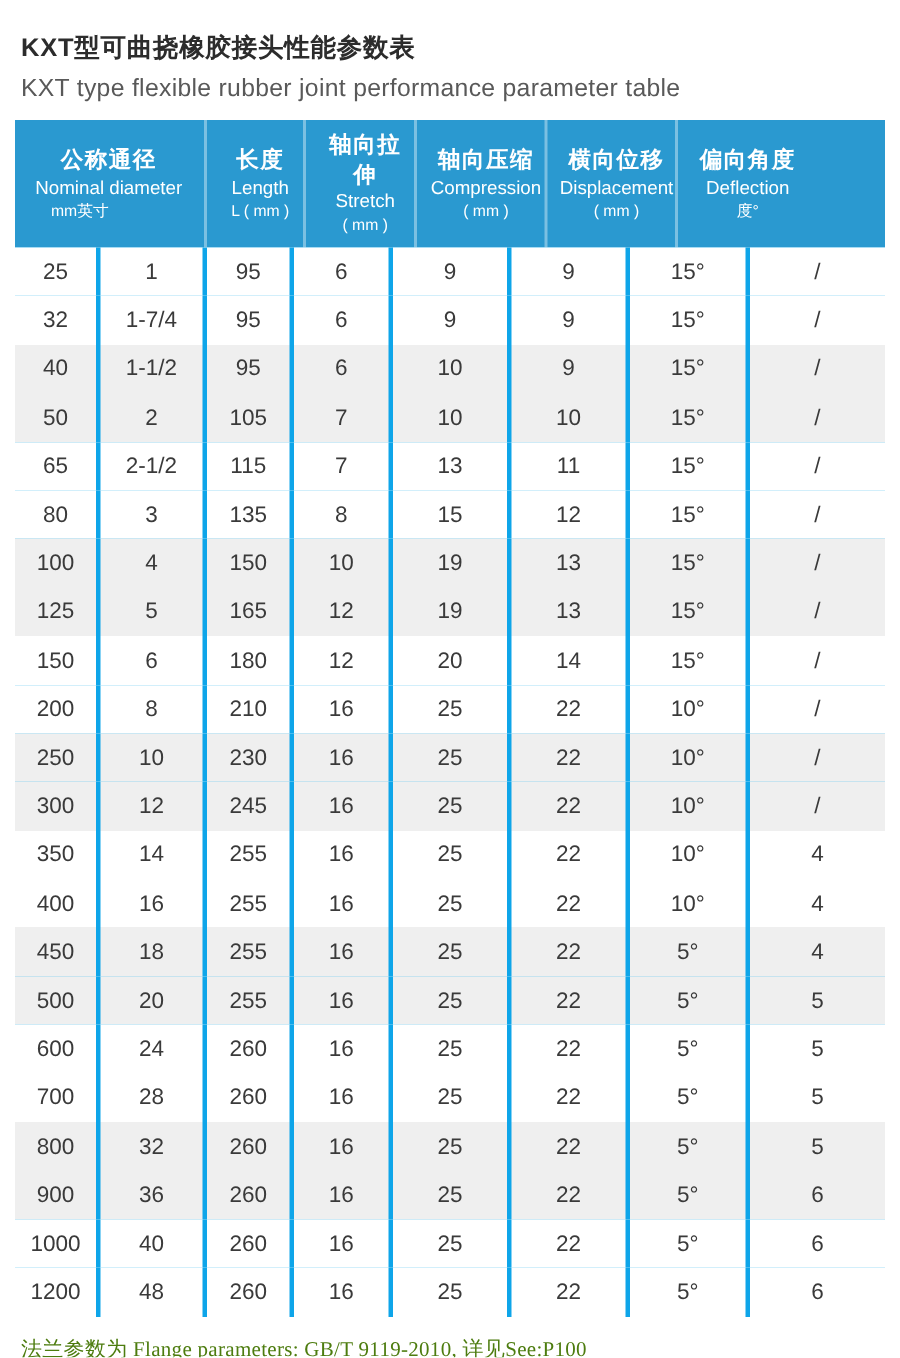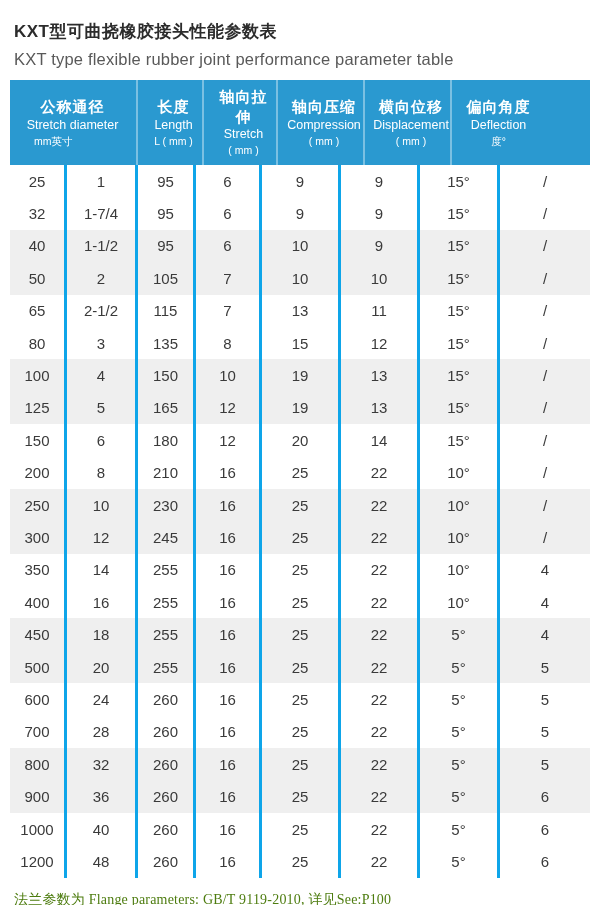--- a/index.html
+++ b/index.html
@@ -65,21 +65,21 @@
 <body>
 
 <div class="page">
 
   <h1 class="title-cn">KXT型可曲挠橡胶接头性能参数表</h1>
   <div class="title-en">KXT type flexible rubber joint performance parameter table</div>
 
   <div class="thead">
     <div class="th">
       <div class="th-cn">公称通径</div>
-      <div class="th-en">Stretch diameter</div>
+      <div class="th-en">Nominal diameter</div>
       <div class="th-sub-row">
         <span>mm</span>
         <span>英寸</span>
       </div>
     </div>
     <div class="th">
       <div class="th-cn">长度</div>
       <div class="th-en">Length</div>
       <div class="th-sub">L ( mm )</div>
     </div>

